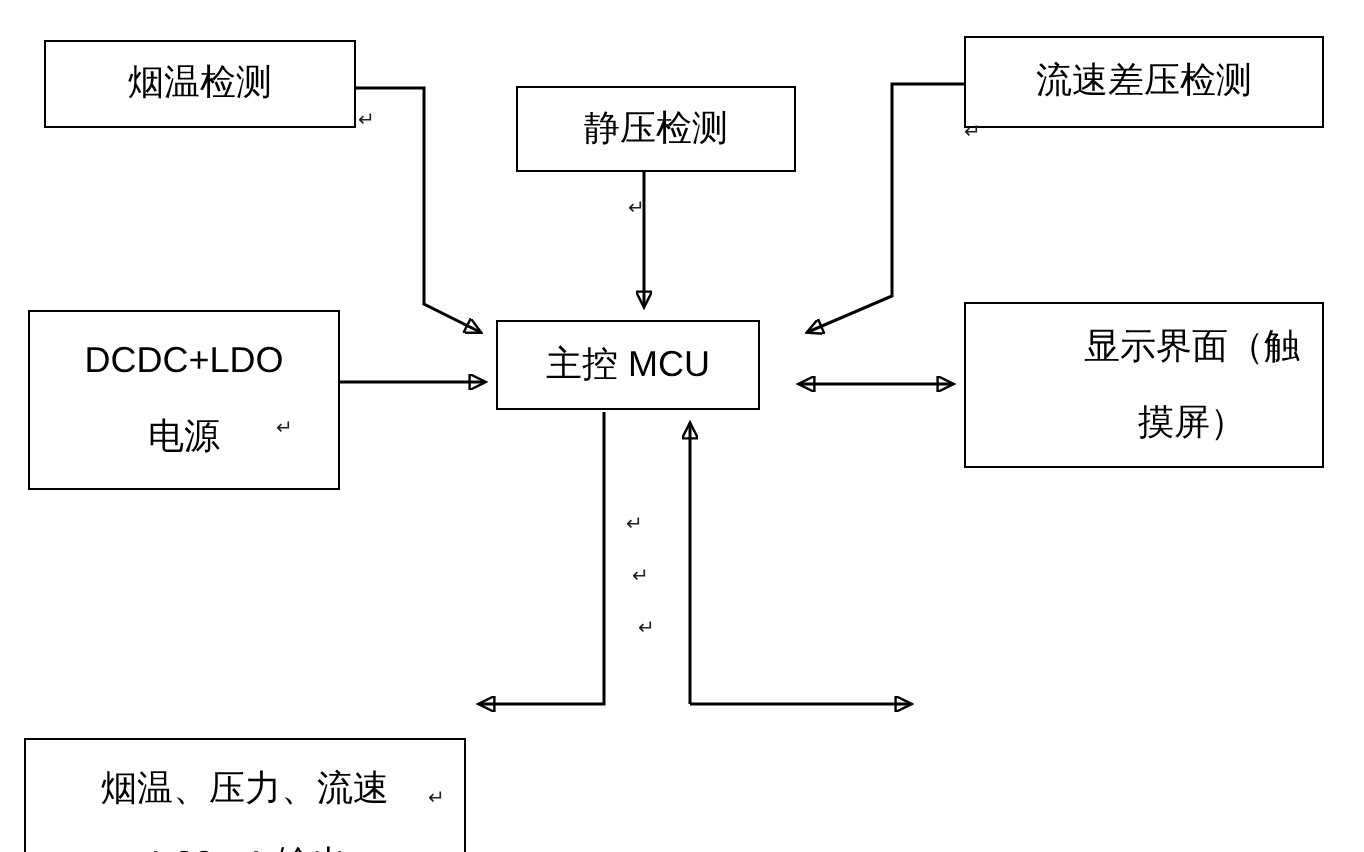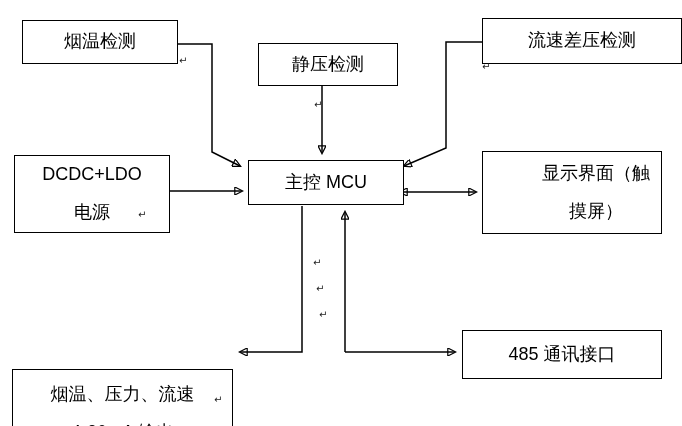--- a/index.html
+++ b/index.html
@@ -67,34 +67,33 @@
     <path d="M400 192 H476" marker-start="url(#arr)" marker-end="url(#arr)"></path>
     <path d="M302 206 V352 H240" marker-end="url(#arr)"></path>
     <path d="M345 352 V212" marker-end="url(#arr)"></path>
     <path d="M345 352 H455" marker-end="url(#arr)"></path>
   </svg>
 
   <div class="box single" style="left:22px; top:20px; width:156px; height:44px;">烟温检测</div>
 
   <div class="box single" style="left:258px; top:27px; width:140px; height:43px;margin-top:16px;">静压检测</div>
 
-  <div class="box single" style="left:482px; top:18px; width:200px; height:46px;">流速差压检测</div>
+  <div class="box single" style="left:482px; top:18px; width:180px; height:46px;">流速差压检测</div>
 
-  <div class="box" style="left:14px; top:155px; width:156px; height:78px;">DCDC+LDO
+  <div class="box" style="left:14px; top:155px; width:156px; height:90px;">DCDC+LDO
 电源</div>
 
-  <div class="box single" style="left:248px; top:160px; width:156px; height:45px;">主控 MCU</div>
+  <div class="box single" style="left:248px; top:160px; width:132px; height:45px;">主控 MCU</div>
 
   <div class="box" style="left:482px; top:151px; width:180px; height:83px;padding-left:48px;">显示界面（触
 摸屏）</div>
 
   <div class="box" style="left:12px; top:325px; width:221px; height:89px;margin-top:44px;">烟温、压力、流速
 4-20mA 输出</div>
 
-  <div class="box single" style="left:462px; top:330px; width:200px; height:49px;">485 通讯接口</div>
 
   <span class="pmark" style="left:179px; top:56px;">↵</span>
   <span class="pmark" style="left:314px; top:100px;">↵</span>
   <span class="pmark" style="left:482px; top:62px;">↵</span>
   <span class="pmark" style="left:138px; top:210px;">↵</span>
   <span class="pmark" style="left:313px; top:258px;">↵</span>
   <span class="pmark" style="left:316px; top:284px;">↵</span>
   <span class="pmark" style="left:319px; top:310px;">↵</span>
   <span class="pmark" style="left:214px; top:395px;">↵</span>
 

